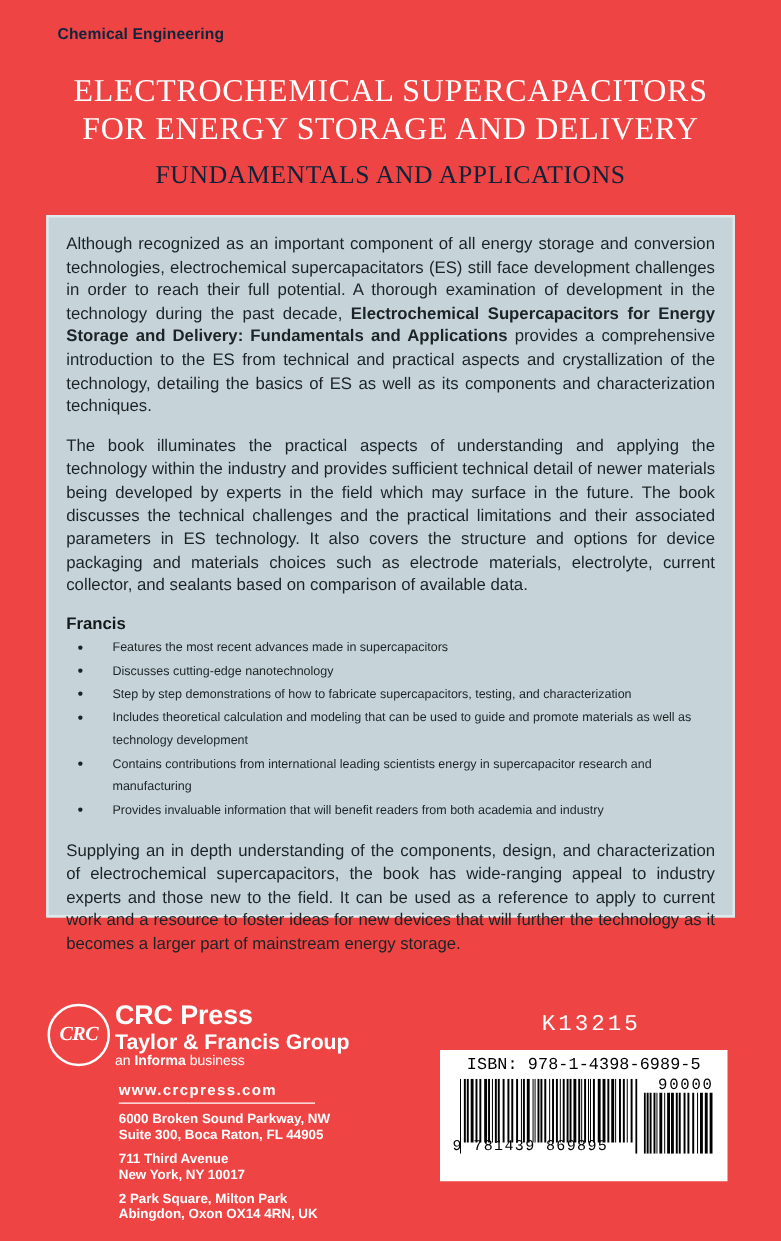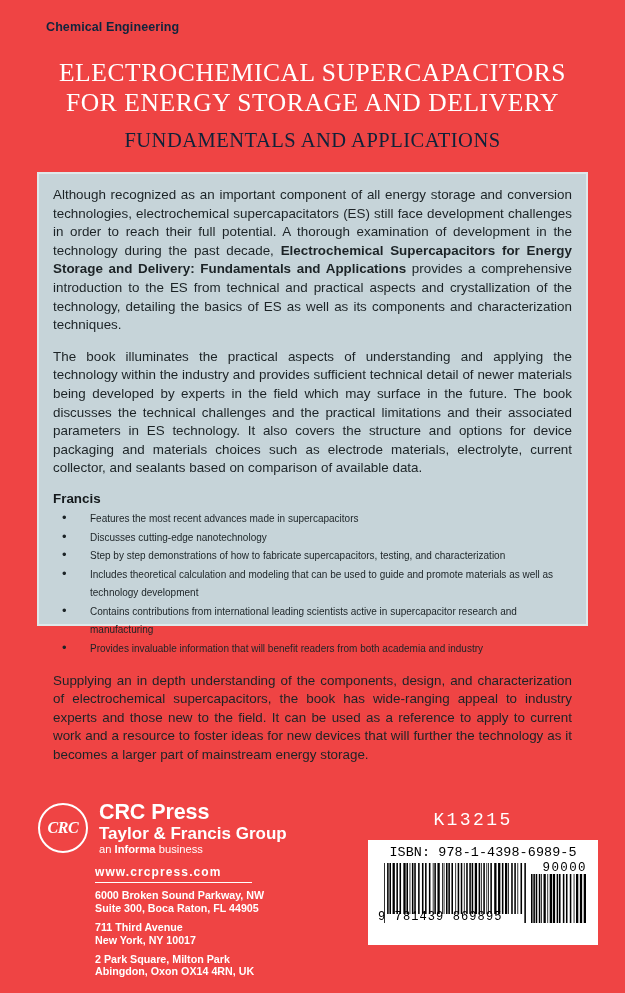--- a/index.html
+++ b/index.html
@@ -54,21 +54,21 @@
     margin-top: 7px;
     white-space: nowrap;
   }
 
   
   .panel {
     position: absolute;
     left: 37px;
     top: 172px;
     width: 551px;
-    height: 454px;
+    height: 562px;
     background: #c6d4d9;
     border: 2px solid #dfe8ea;
     box-sizing: border-box;
   }
   .panel-inner {
     padding: 12px 14px 0 14px;
   }
   .panel p {
     margin: 0 0 13px 0;
     font-size: 13.4px;
@@ -133,21 +133,21 @@
   }
   .crc-mark span {
     font-family: "Liberation Serif", serif;
     font-style: italic;
     font-weight: bold;
     font-size: 16px;
     color: #ffffff;
     letter-spacing: -0.4px;
   }
   .logo-text {
-    margin-left: 11px;
+    margin-left: 4px;
     line-height: 1;
   }
   .crc-press {
     font-size: 21.5px;
     font-weight: bold;
     letter-spacing: -0.1px;
     line-height: 23px;
   }
   .taylor {
     font-size: 17px;
@@ -192,21 +192,21 @@
     top: 810px;
     width: 230px;
     text-align: center;
     font-family: "Liberation Mono", monospace;
     font-size: 18px;
     letter-spacing: 2.4px;
     color: #ffffff;
   }
   .barcode-box {
     position: absolute;
-    left: 368px;
+    left: 352px;
     top: 840px;
     width: 230px;
     height: 105px;
     background: #ffffff;
     box-sizing: border-box;
     padding: 5px 7px 4px 7px;
   }
   .isbn-text {
     font-family: "Liberation Mono", monospace;
     font-size: 13.4px;
@@ -274,21 +274,21 @@
       <p><span>Although recognized as an important component of all energy storage and conversion technologies, electrochemical supercapacitators (ES) still face development challenges in order to reach their full potential. A thorough examination of development in the technology during the past decade, </span><b>Electrochemical Supercapacitors for Energy Storage and Delivery: Fundamentals and Applications</b><span> provides a comprehensive introduction to the ES from technical and practical aspects and crystallization of the technology, detailing the basics of ES as well as its components and characterization techniques.</span></p>
 
       <p>The book illuminates the practical aspects of understanding and applying the technology within the industry and provides sufficient technical detail of newer materials being developed by experts in the field which may surface in the future. The book discusses the technical challenges and the practical limitations and their associated parameters in ES technology. It also covers the structure and options for device packaging and materials choices such as electrode materials, electrolyte, current collector, and sealants based on comparison of available data.</p>
 
       <div class="features-heading">Francis</div>
       <ul class="features">
         <li>Features the most recent advances made in supercapacitors</li>
         <li>Discusses cutting-edge nanotechnology</li>
         <li>Step by step demonstrations of how to fabricate supercapacitors, testing, and characterization</li>
         <li>Includes theoretical calculation and modeling that can be used to guide and promote materials as well as technology development</li>
-        <li>Contains contributions from international leading scientists active in supercapacitor research and manufacturing</li>
+        <li>Contains contributions from international leading scientists energy in supercapacitor research and manufacturing</li>
         <li>Provides invaluable information that will benefit readers from both academia and industry</li>
       </ul>
 
       <p>Supplying an in depth understanding of the components, design, and characterization of electrochemical supercapacitors, the book has wide-ranging appeal to industry experts and those new to the field. It can be used as a reference to apply to current work and a resource to foster ideas for new devices that will further the technology as it becomes a larger part of mainstream energy storage.</p>
 
     </div>
   </div>
 
   <div class="publisher">
     <div class="logo-row">

